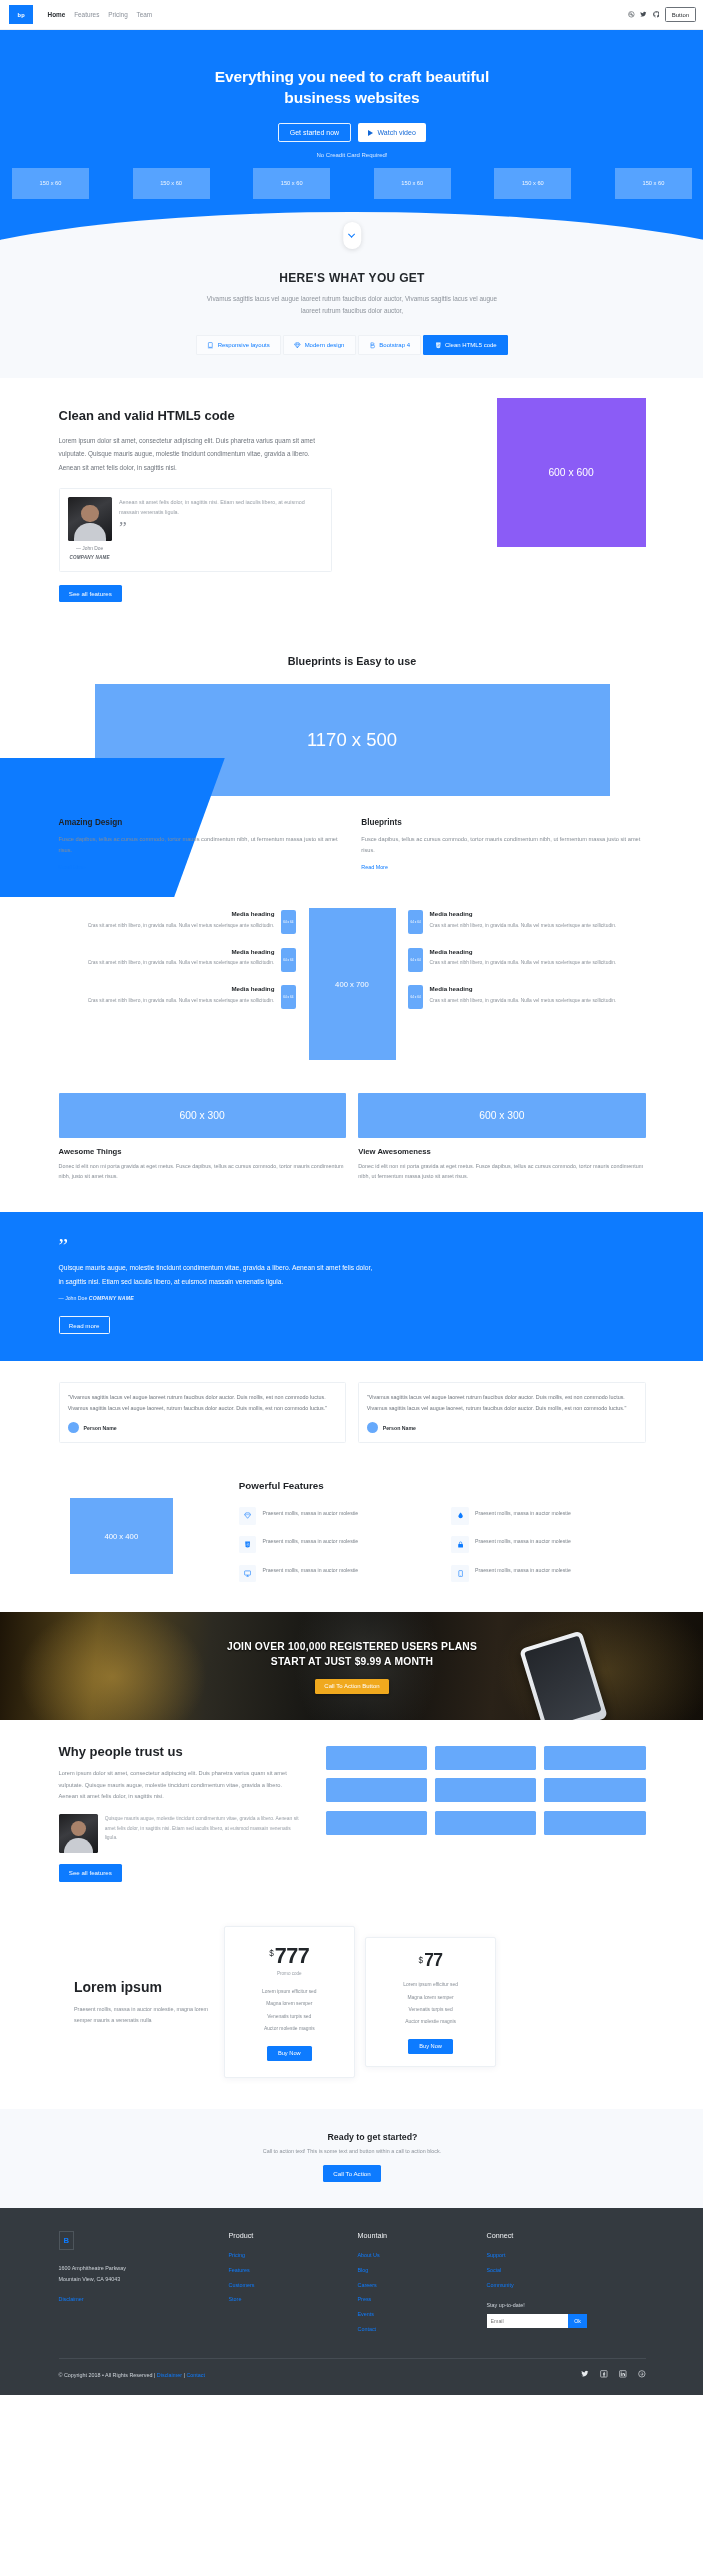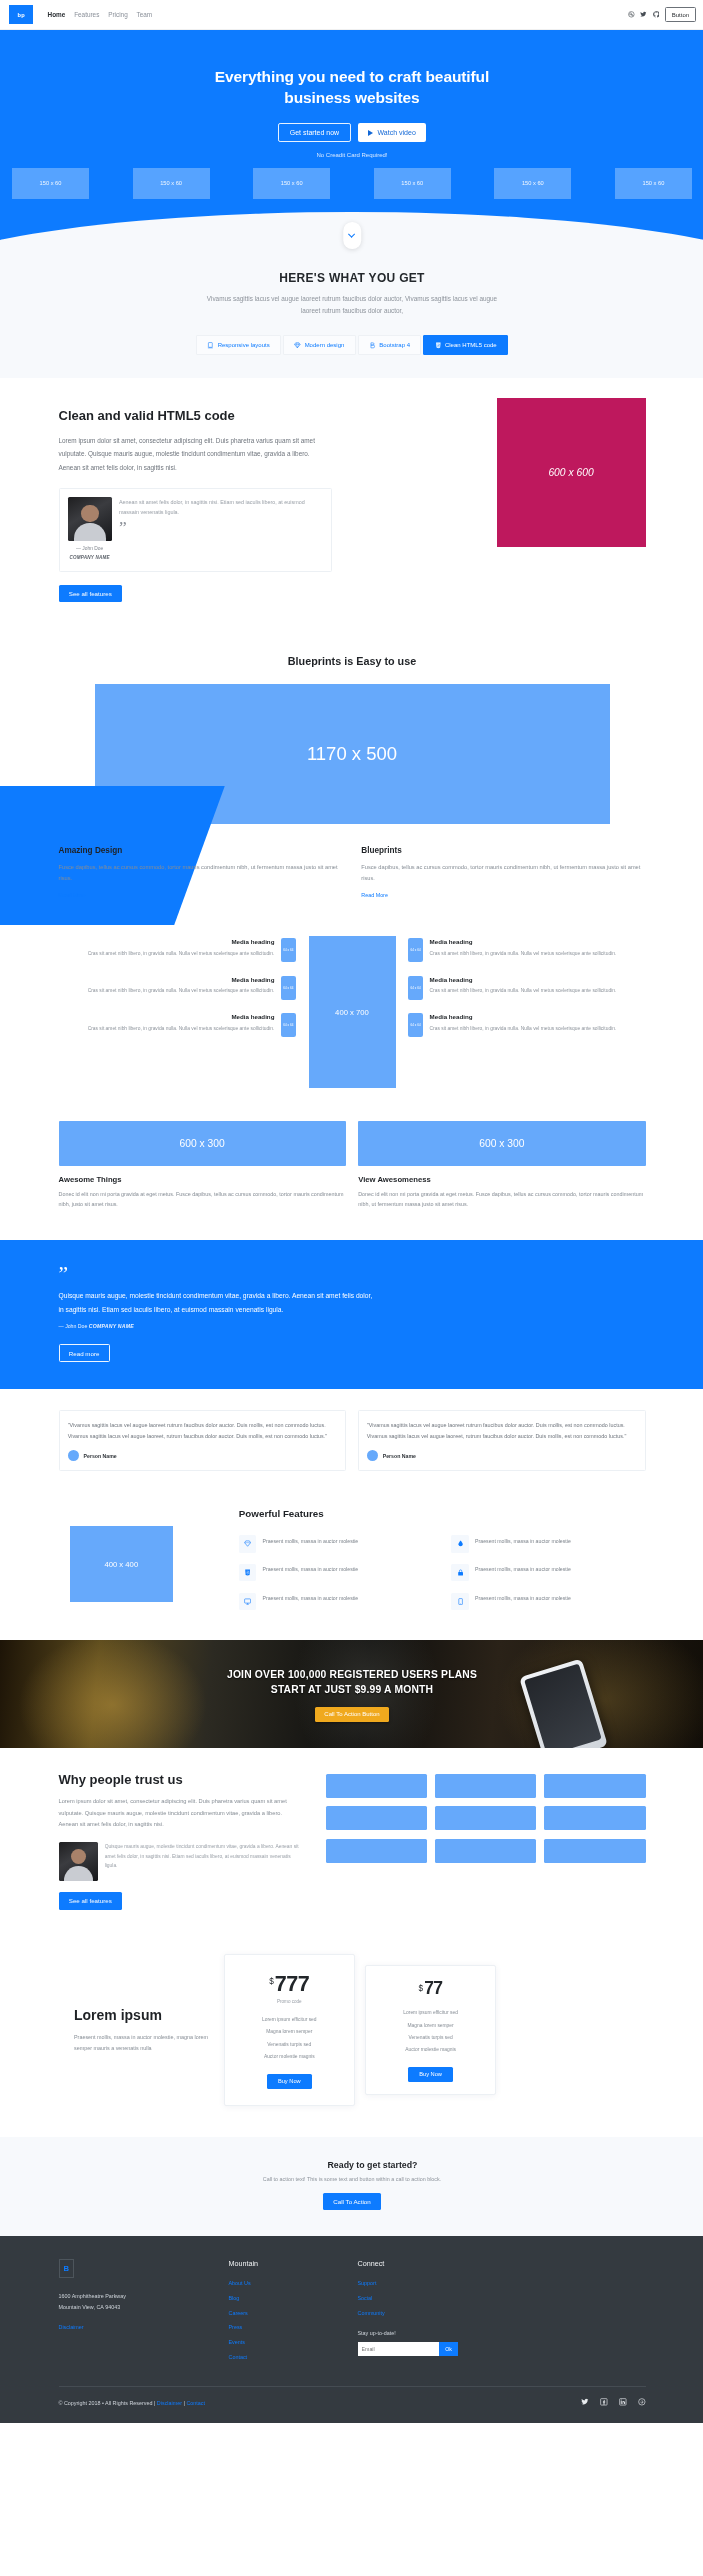--- a/index.html
+++ b/index.html
@@ -129,33 +129,33 @@
   .quote-meta b { display: block; font-style: italic; font-size: 4.6px; color: #5c626a; letter-spacing: 0.2px; }
   .quote-body { flex: 1; }
   .quote-body p { font-size: 5.4px; color: #9aa0a8; line-height: 1.9; }
   .qmark { font-size: 17.5px; color: #8b9098; line-height: .5; margin-top: 6.2px; font-family: "Liberation Serif", serif; }
   .btn-blue {
     background: #0d7bff; border: 0; color: #fff; padding: 5.2px 10.3px; border-radius: 1.5px;
     font-size: 6.2px; cursor: pointer; font-family: inherit;
   }
   .see-all { margin-top: 13.4px; }
   .img600 {
-    width: 149px; height: 149px; background: #be185d; color: #fff; font-size: 10.3px;
-    display: flex; align-items: center; justify-content: center; margin-left: auto; margin-top: -3.1px; font-style: italic;
+    width: 149px; height: 149px; background: #8b5cf6; color: #fff; font-size: 10.3px;
+    display: flex; align-items: center; justify-content: center; margin-left: auto; margin-top: -3.1px;
   }
   .blue-diag-a {
     position: absolute; right: -77px; top: -20.6px; width: 319px; height: 289px;
     background: #0d7bff; transform: skewX(-20deg); z-index: -1;
   }
 
   
   .sec-easy { background: #fff; text-align: center; padding: 18.5px 0 0; position: relative; overflow: hidden; }
   .sec-easy h2 { font-size: 10.8px; font-weight: 600; color: #1f2226; margin-bottom: 17.5px; }
   .img1170 {
-    width: 515px; height: 140px; background: #66a9fb; color: #fff; font-size: 18.5px;
+    width: 515px; height: 112px; background: #66a9fb; color: #fff; font-size: 18.5px;
     display: flex; align-items: center; justify-content: center; margin: 12px auto;
   }
   .blue-diag-b {
     position: absolute; left: -113px; bottom: -129px; width: 289px; height: 268px;
     background: #0d7bff; transform: skewX(-20deg);
   }
   .three-cols { display: flex; gap: 18.5px; margin-top: 21.6px; text-align: left; padding-bottom: 26px; }
   .col3 { flex: 1; }
   .col3 h3 { font-size: 8.2px; font-weight: 600; color: #1f2226; margin-bottom: 6.7px; }
   .col3 p { font-size: 5.7px; color: #868d95; line-height: 1.95; margin-bottom: 6.2px; }
@@ -752,20 +752,29 @@
     <div class="footer-cols">
       <div class="fcol-brand">
         <div class="fbrand">B</div>
         <div class="faddr">
           <div>1600 Amphitheatre Parkway</div>
           <div>Mountain View, CA 94043</div>
         </div>
         <a href="#" class="fdisc">Disclaimer</a>
       </div>
 
+      <div class="fcol">
+        <h4>Product</h4>
+        <ul>
+          <li><a href="#">Pricing</a></li>
+          <li><a href="#">Features</a></li>
+          <li><a href="#">Customers</a></li>
+          <li><a href="#">Store</a></li>
+        </ul>
+      </div>
 
       <div class="fcol">
         <h4>Mountain</h4>
         <ul>
           <li><a href="#">About Us</a></li>
           <li><a href="#">Blog</a></li>
           <li><a href="#">Careers</a></li>
           <li><a href="#">Press</a></li>
           <li><a href="#">Events</a></li>
           <li><a href="#">Contact</a></li>

